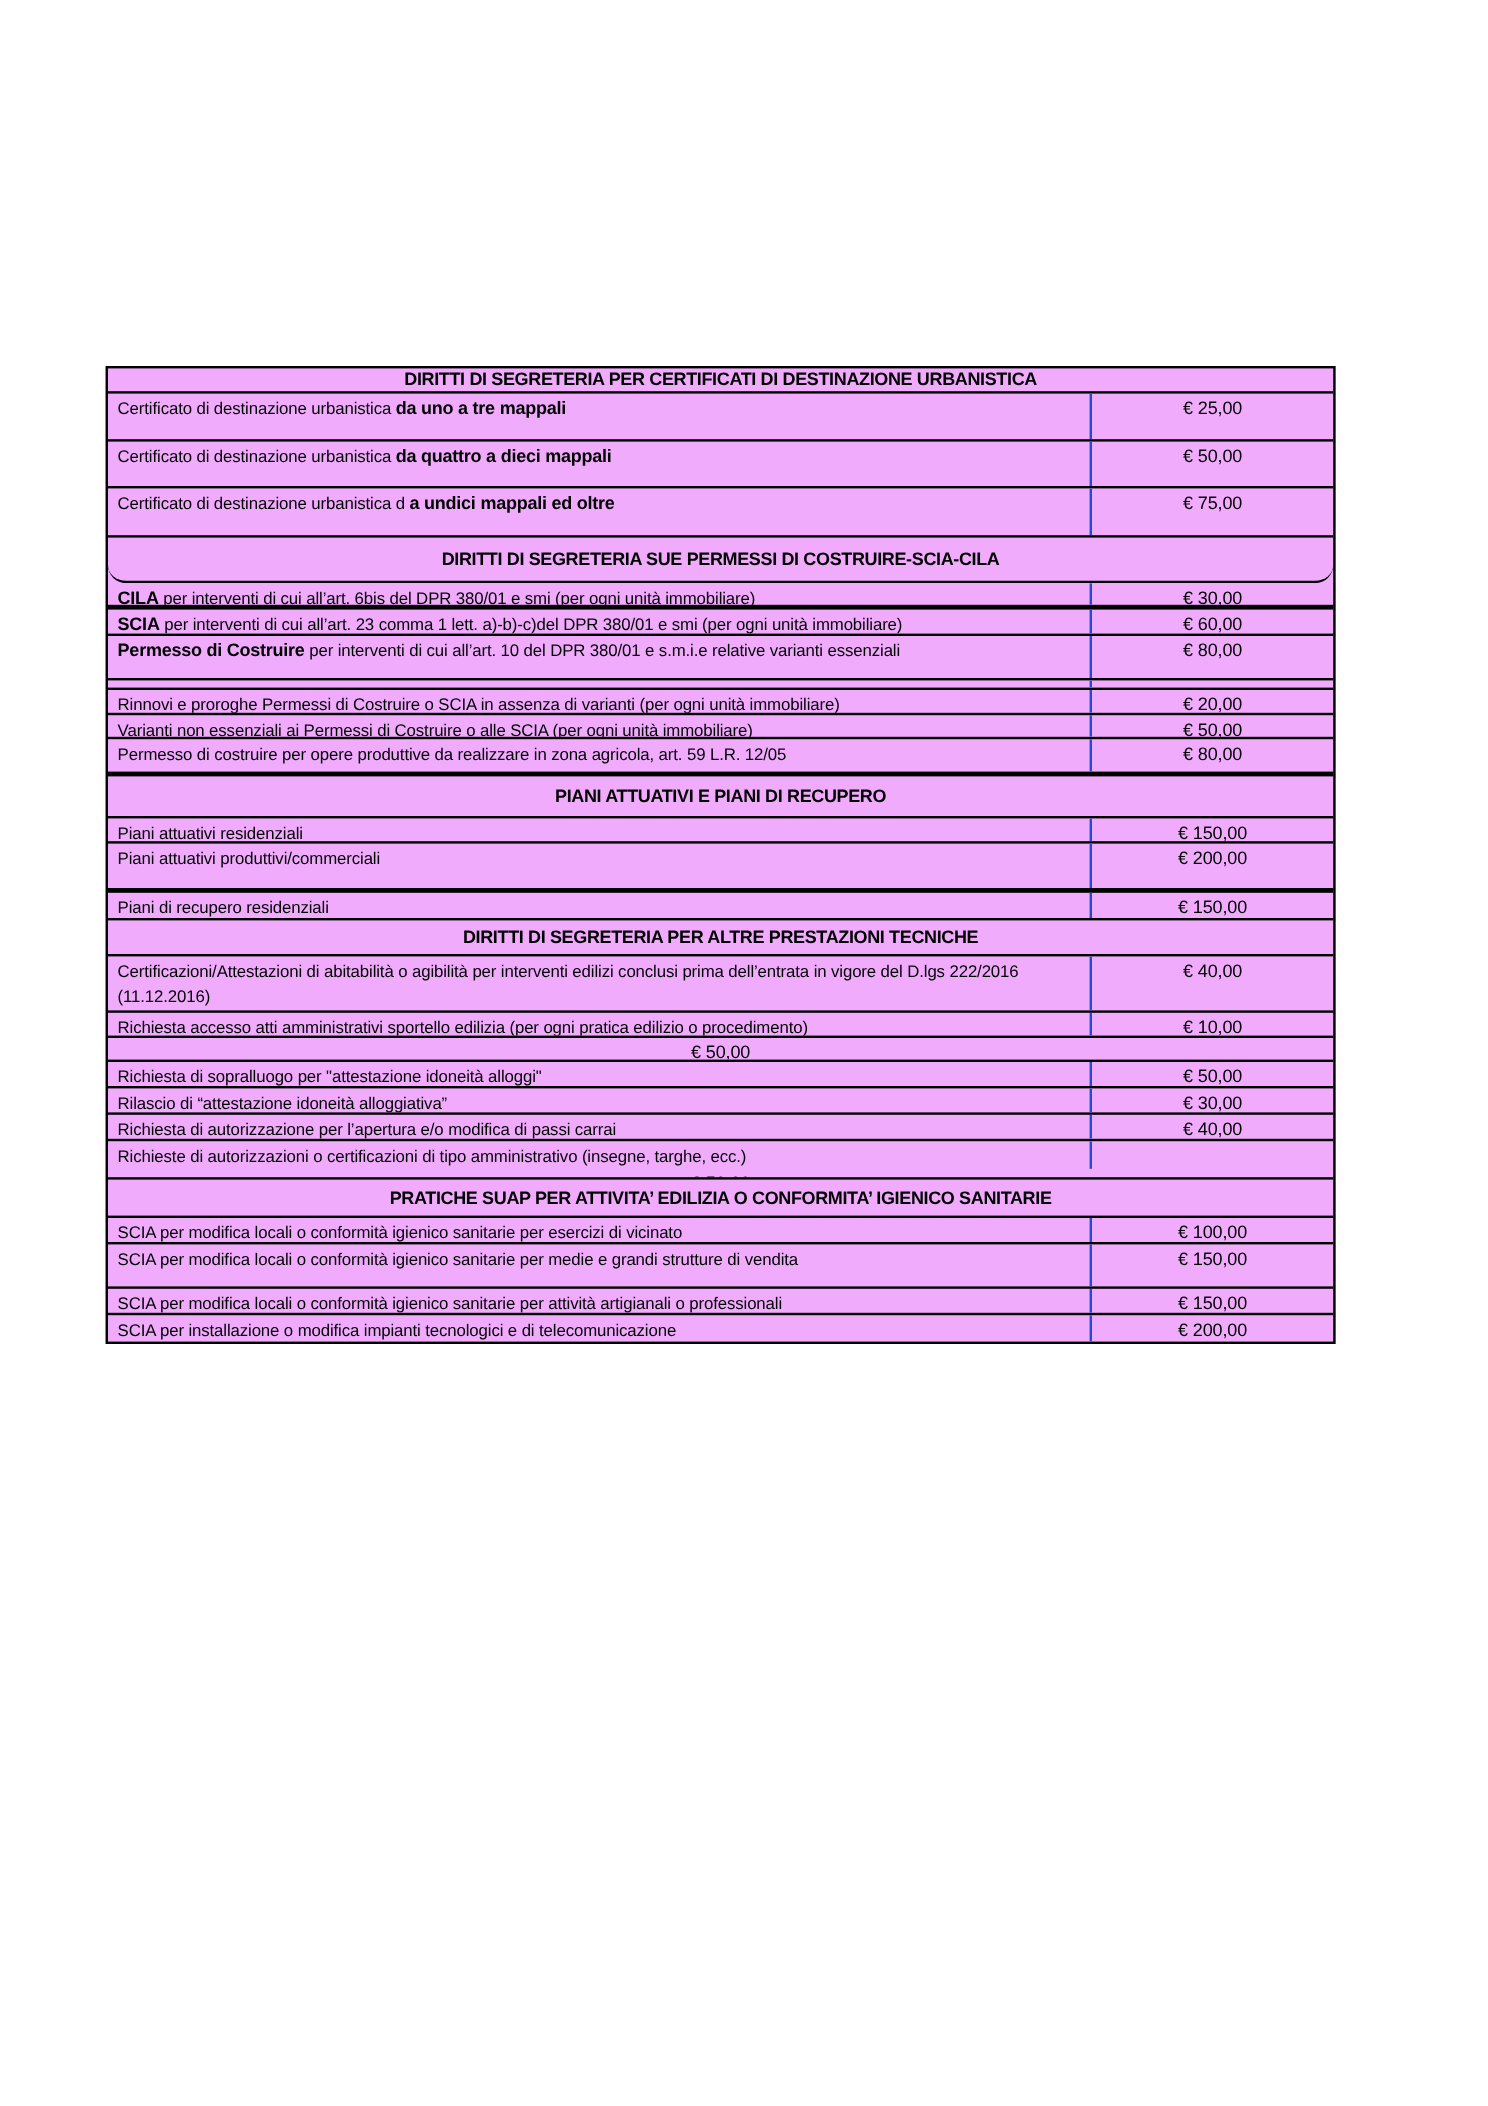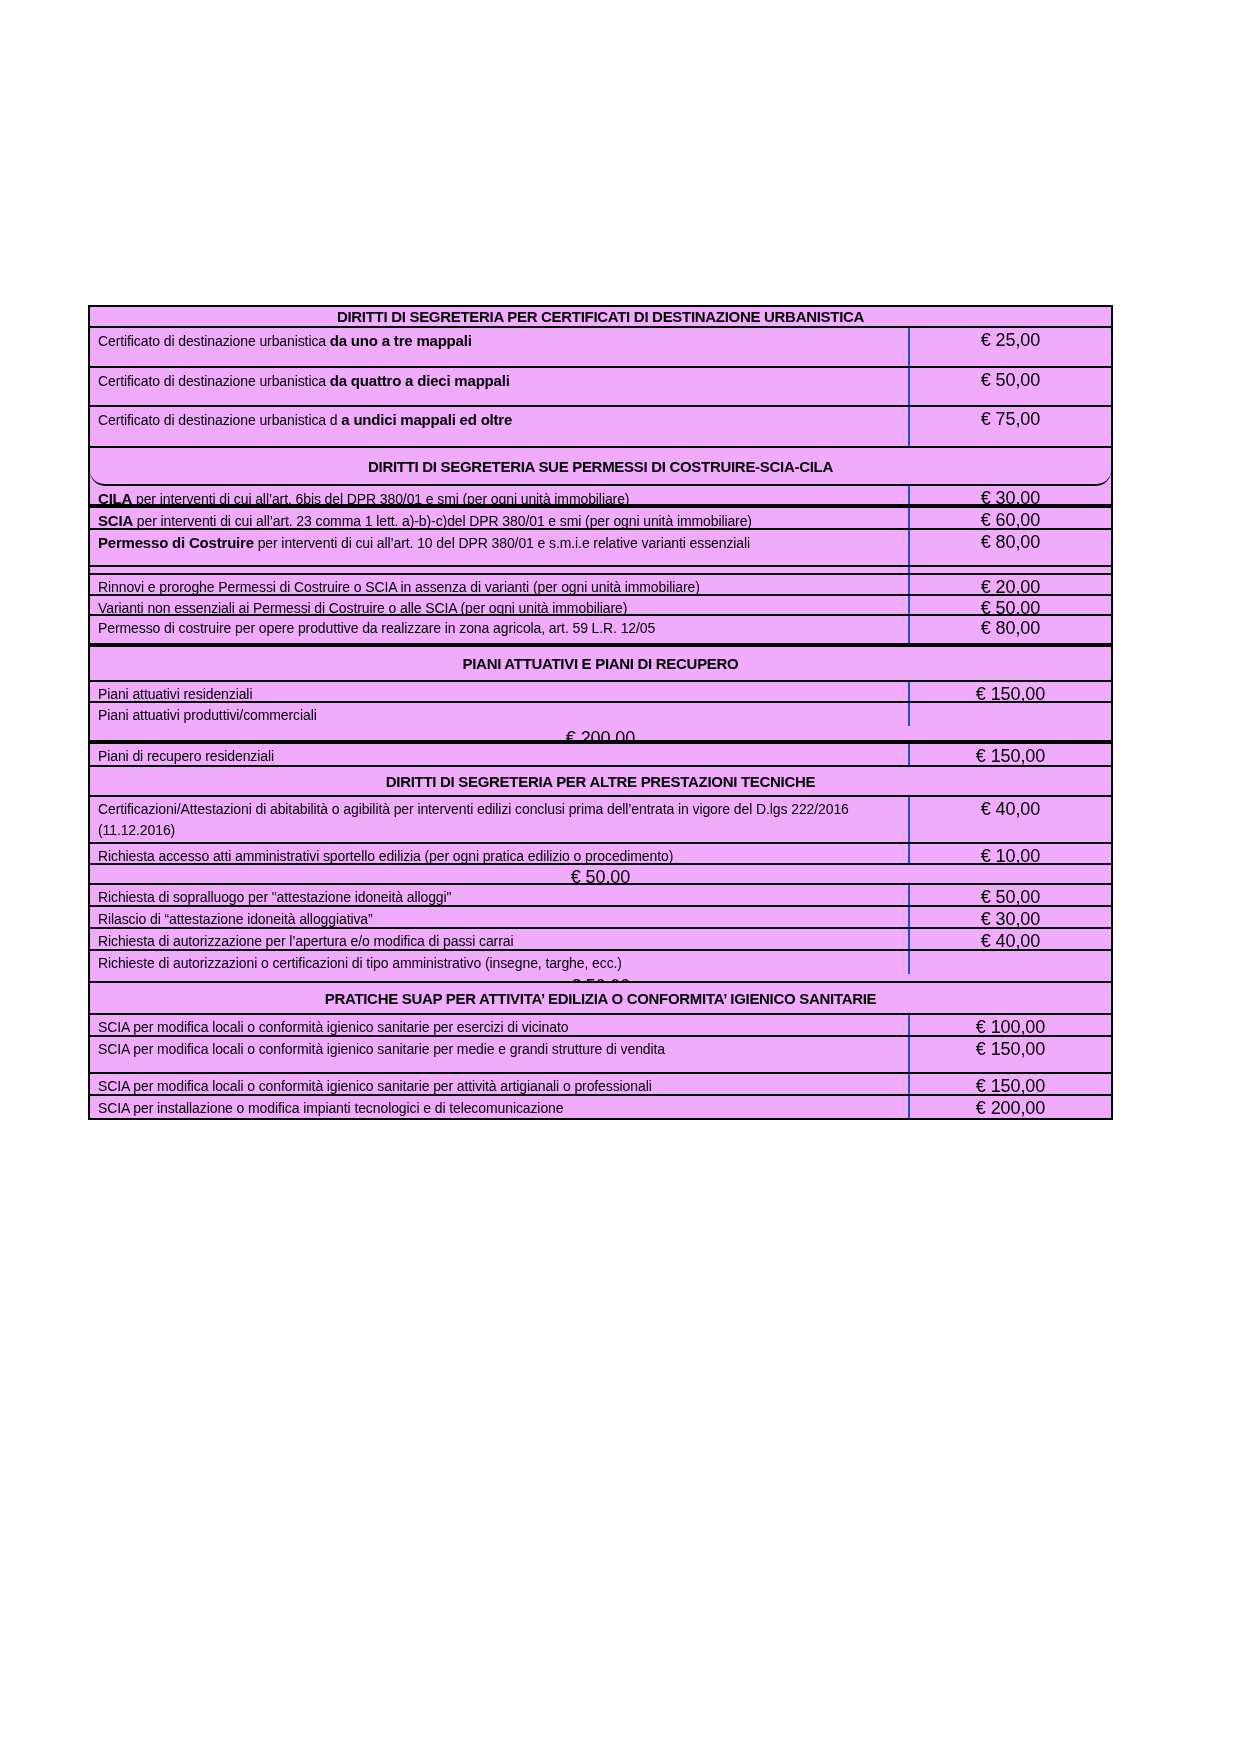--- a/index.html
+++ b/index.html
@@ -52,21 +52,21 @@
     padding: 2px 10px 0 8px;
     letter-spacing: -0.1px;
   }
   .desc b {
     font-size: 15px;
     letter-spacing: -0.2px;
   }
   .price {
     flex: 1;
     box-sizing: border-box;
-    font-size: 18px;
+    font-size: 15px;
     line-height: 21px;
     padding-top: 2px;
     text-align: center;
     letter-spacing: -0.1px;
   }
 </style>
 </head>
 <body>
 
 <div class="page">
@@ -117,21 +117,21 @@
         <div class="desc">Permesso di costruire per opere produttive da realizzare in zona agricola, art. 59 L.R. 12/05</div>
         <div class="price">€ 80,00</div>
       </div>
       <div class="row header" style="height: 35px;">
         <div class="hcell">PIANI ATTUATIVI E PIANI DI RECUPERO</div>
       </div>
       <div class="row item" style="height: 21px;">
         <div class="desc">Piani attuativi residenziali</div>
         <div class="price">€ 150,00</div>
       </div>
-      <div class="row item thick" style="height: 41px; flex-direction: column;">
+      <div class="row item thick" style="height: 41px;">
         <div class="desc">Piani attuativi produttivi/commerciali</div>
         <div class="price">€ 200,00</div>
       </div>
       <div class="row item" style="height: 23px;">
         <div class="desc">Piani di recupero residenziali</div>
         <div class="price">€ 150,00</div>
       </div>
       <div class="row header" style="height: 30px;">
         <div class="hcell">DIRITTI DI SEGRETERIA PER ALTRE PRESTAZIONI TECNICHE</div>
       </div>

